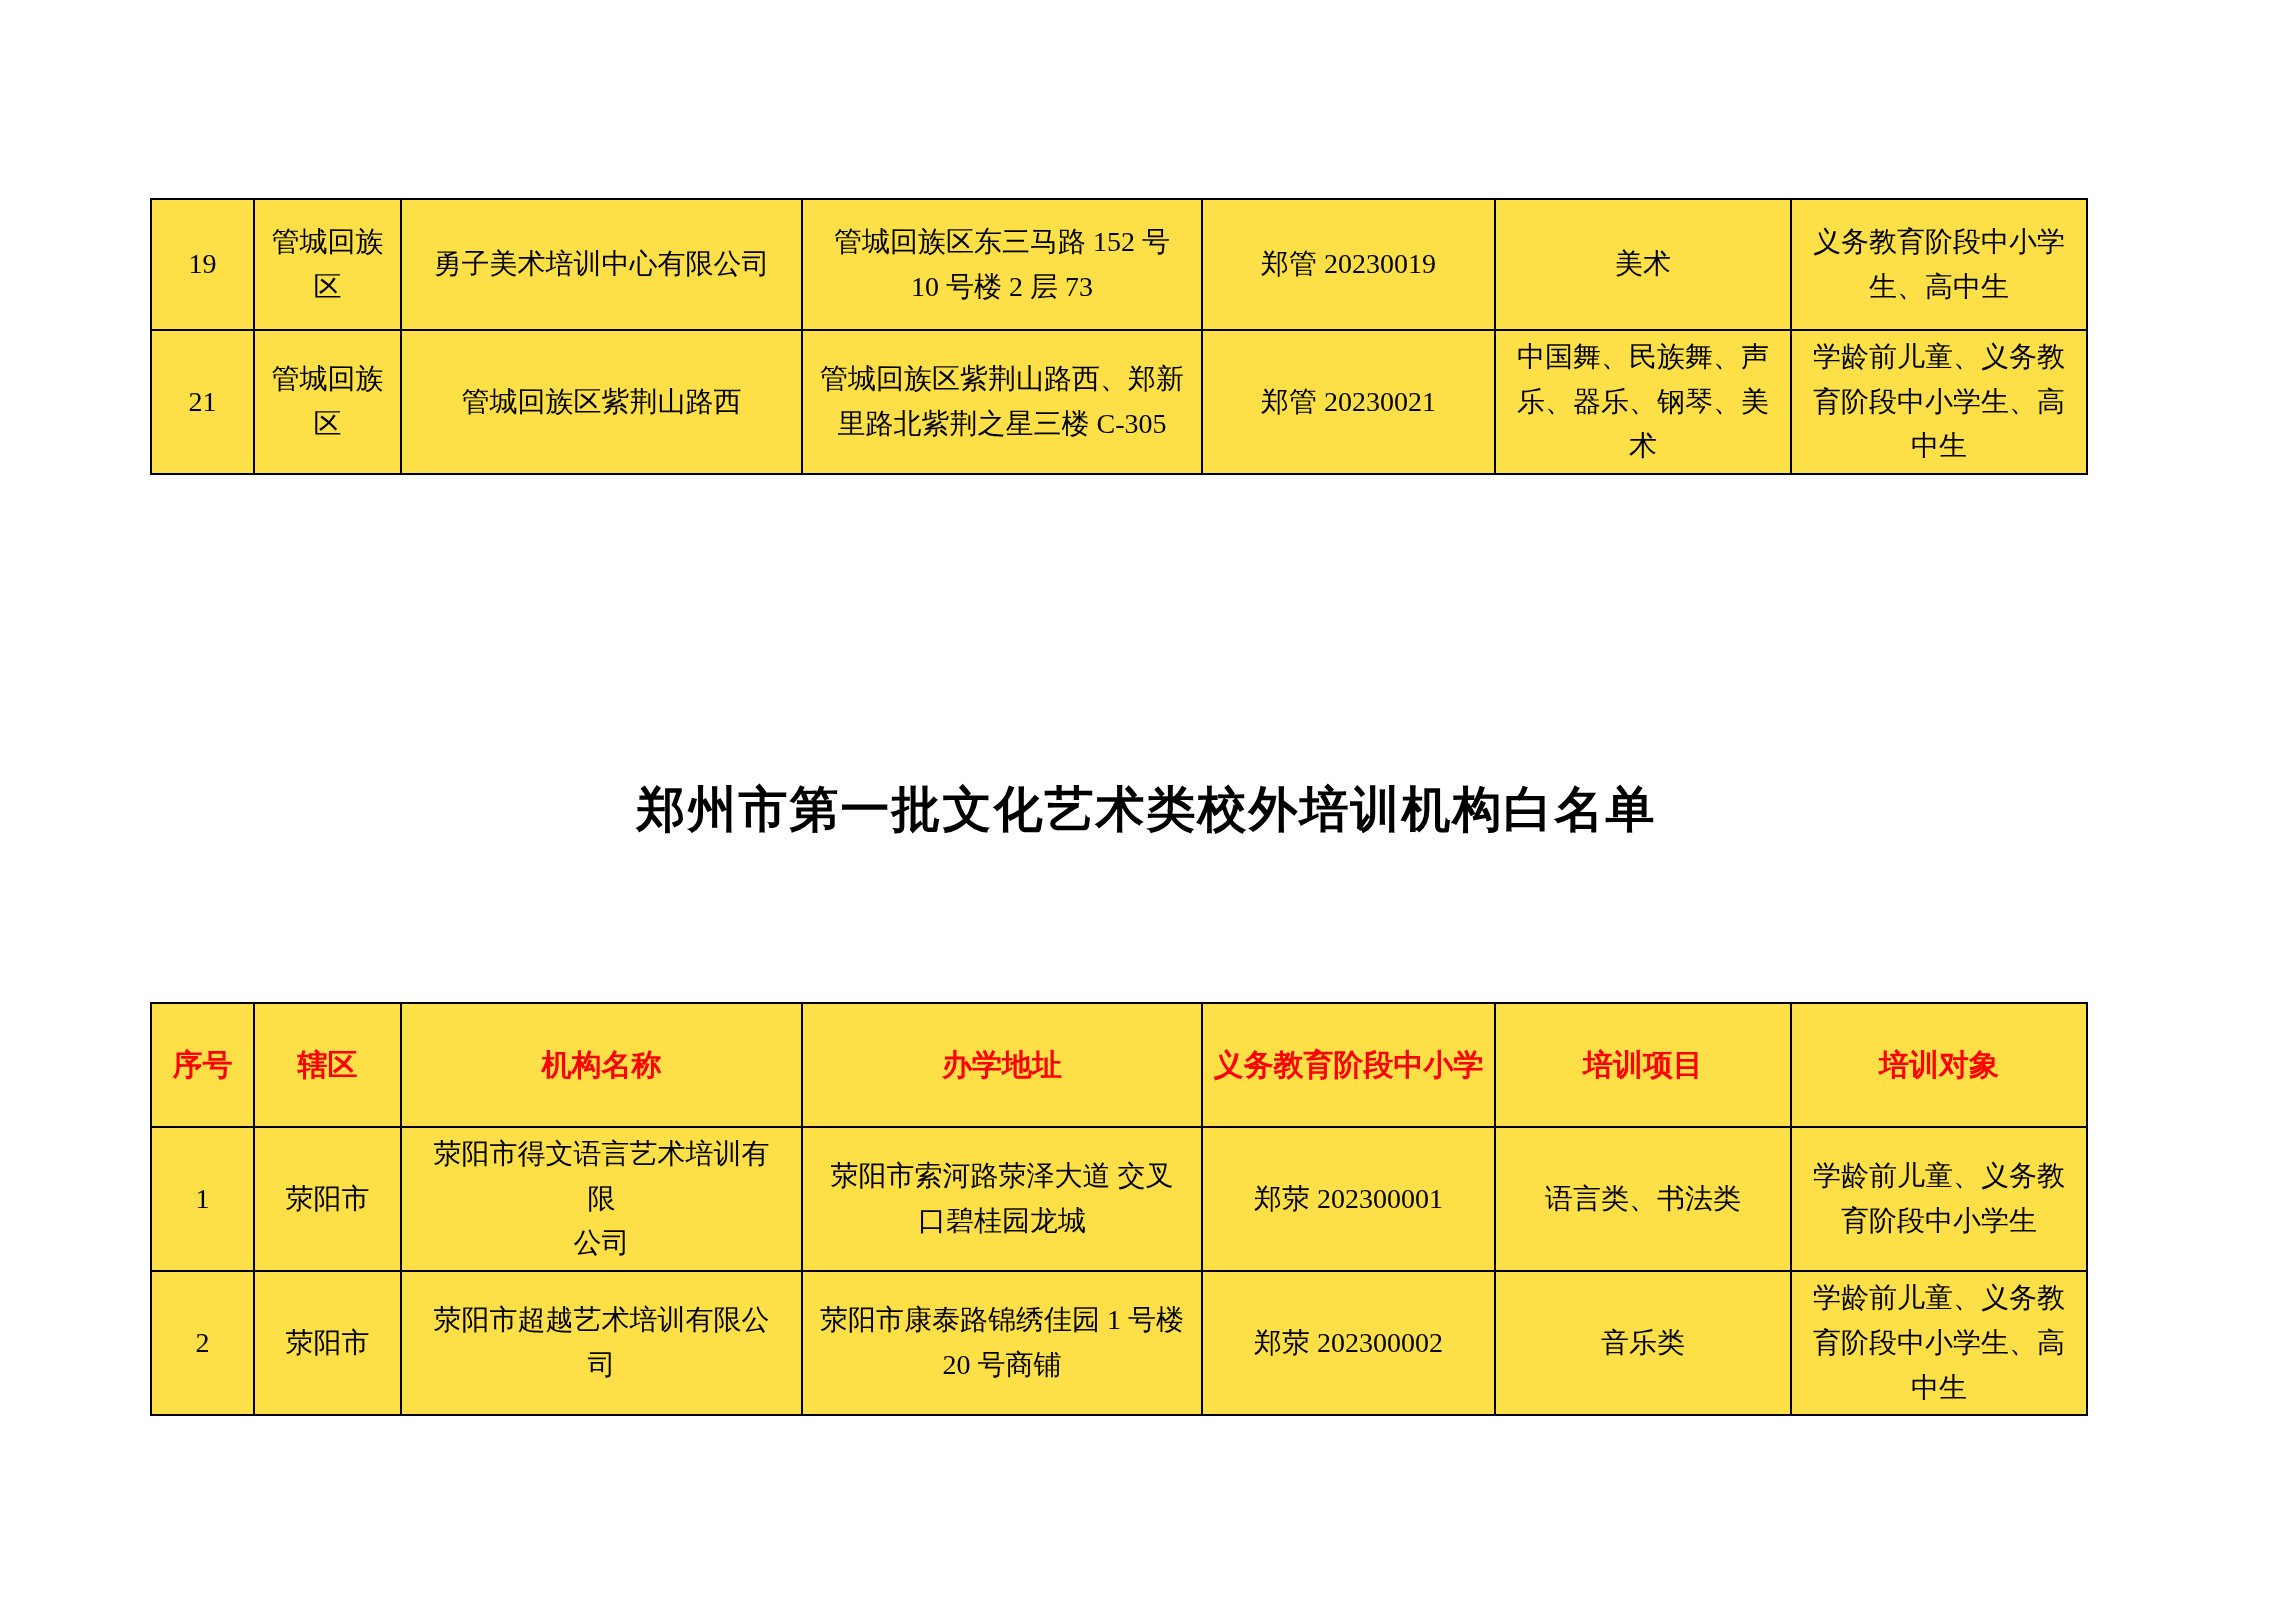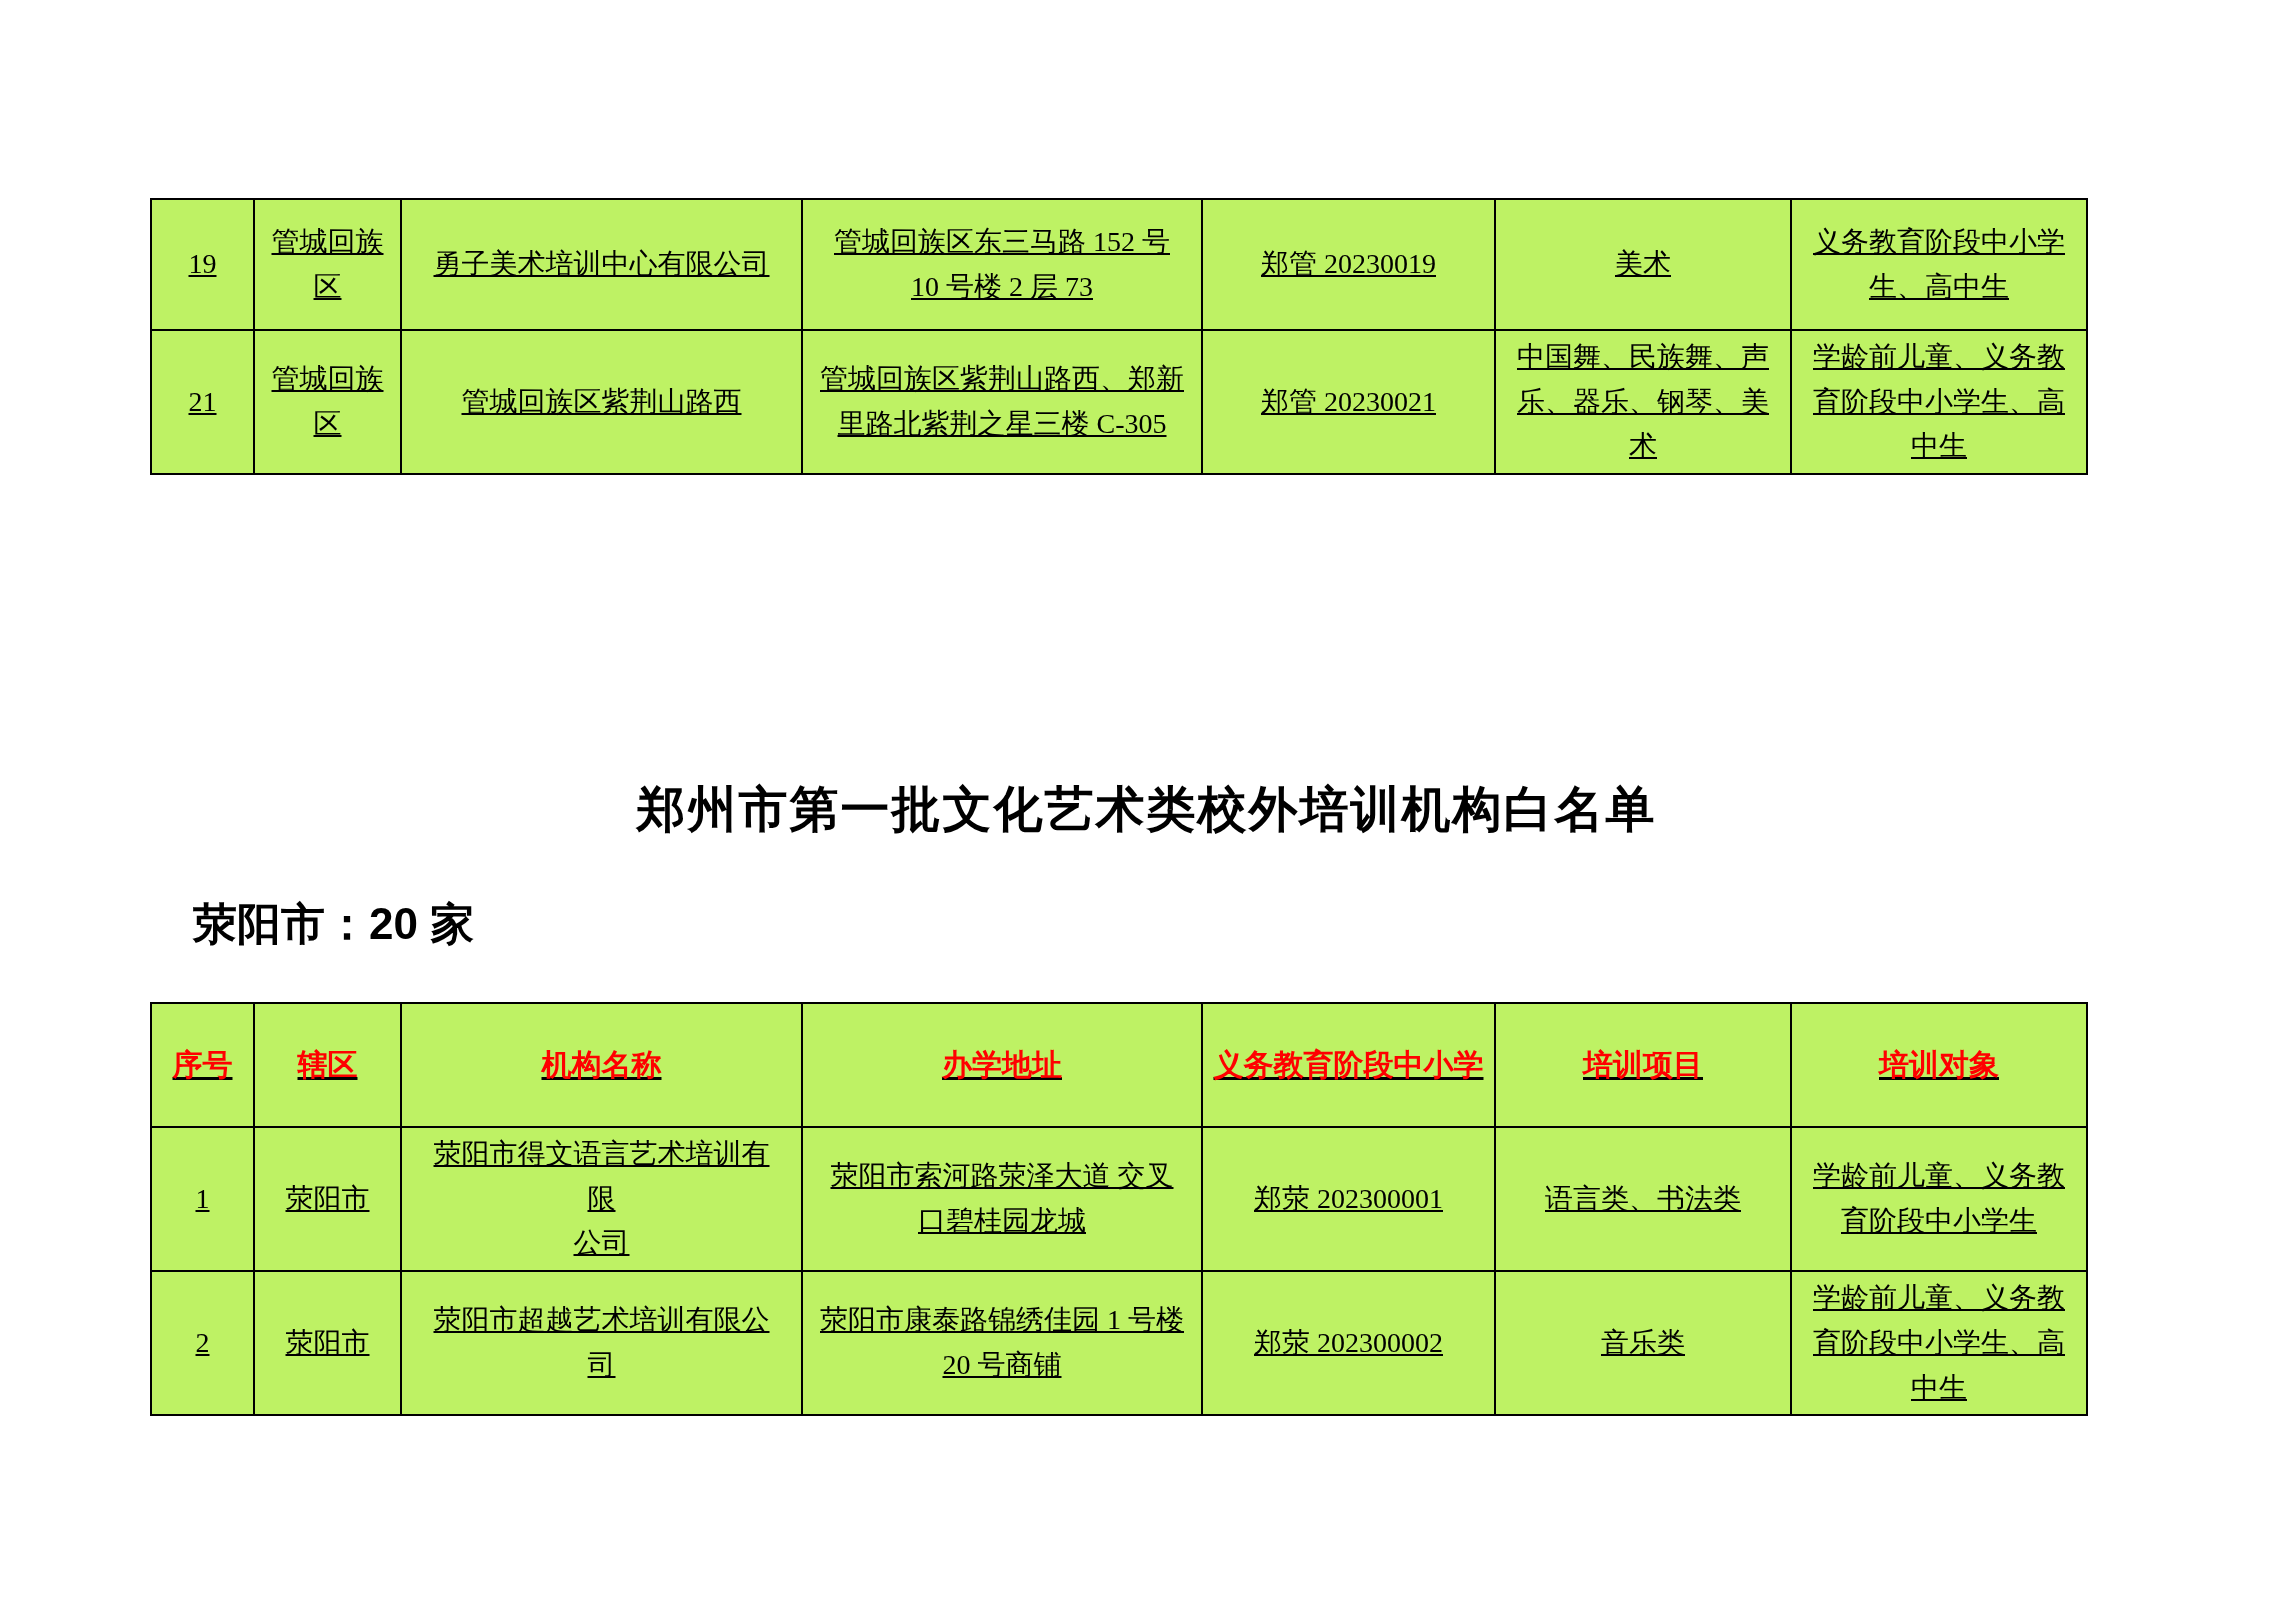--- a/index.html
+++ b/index.html
@@ -13,22 +13,21 @@
     height: 1621px;
     background: #ffffff;
     color: #000000;
     font-family: "Liberation Serif", "DejaVu Serif", serif;
     overflow: hidden;
   }
   table.doc-table {
     position: absolute;
     border-collapse: collapse;
     table-layout: fixed;
-    background: #bef264;
-    text-decoration: underline;
+    background: #fde047;
   }
   table.doc-table td, table.doc-table th {
     border: 2.5px solid #000000;
     text-align: center;
     vertical-align: middle;
     font-size: 28px;
     line-height: 1.6;
     padding: 3.9px 7.8px;
     white-space: pre-line;
     font-weight: normal;
@@ -106,21 +105,20 @@
 术</td>
         <td>学龄前儿童、义务教
 育阶段中小学生、高
 中生</td>
       </tr>
     </tbody>
   </table>
 
   <div class="doc-title">郑州市第一批文化艺术类校外培训机构白名单</div>
 
-  <div class="doc-subtitle">荥阳市：20 家</div>
 
   <table class="doc-table" id="t2">
     <colgroup>
       <col style="width:103px">
         <col style="width:147px">
         <col style="width:401px">
       <col style="width:400px">
         <col style="width:293px">
         <col style="width:296px">
         <col style="width:296px">

